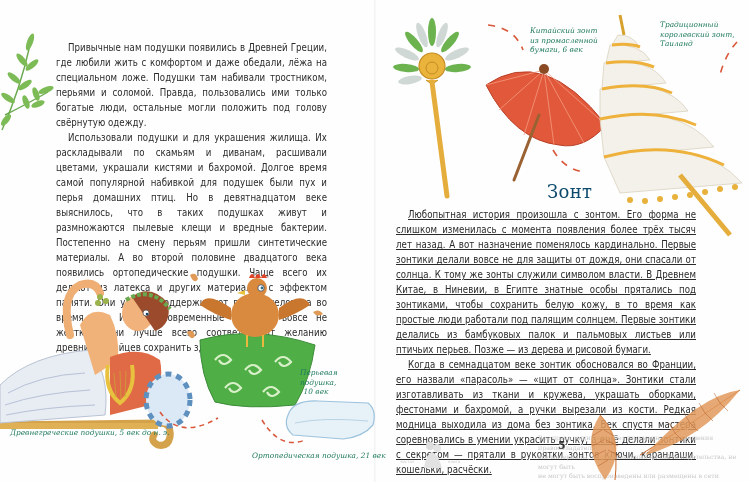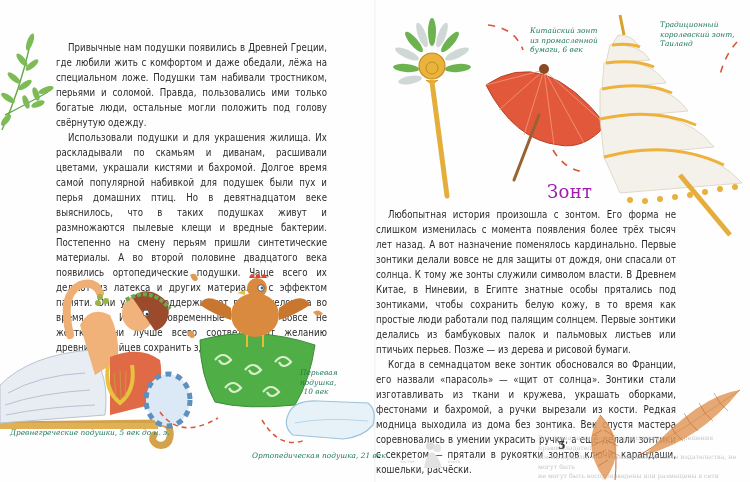--- a/index.html
+++ b/index.html
@@ -2,23 +2,23 @@
 <html><head>
 <meta charset="utf-8">
 <style>
   html, body { margin:0; padding:0; }
   body { width:750px; height:482px; background:#fff; position:relative; overflow:hidden; font-family:"DejaVu Sans", sans-serif; }
   .spread { position:absolute; left:0; top:0; width:750px; height:482px; background:#fefefe; }
   .gutter { position:absolute; left:374px; top:0; width:2px; height:482px; background:linear-gradient(90deg,#f2f2f2,#fafafa); }
   .body-text { position:absolute; font-family:"DejaVu Sans Condensed","DejaVu Sans", sans-serif; font-size:9.6px; line-height:15px; color:#2a2a2a; text-align:justify; letter-spacing:0.05px; }
   .body-text p { margin:0; text-indent:12px; }
   .left-text { left:56px; top:40px; width:271px; }
-  .right-text { left:376px; top:207px; width:300px; }
+  .right-text { left:396px; top:207px; width:300px;text-decoration:underline; }
   .caption { position:absolute; font-family:"DejaVu Serif", serif; font-style:italic; font-size:7.4px; line-height:9.6px; color:#1f7a5e; white-space:pre-line; }
-  .heading { position:absolute; left:547px; top:181px; font-family:"DejaVu Serif", serif; font-size:18px; color:#a21caf; letter-spacing:0.3px; }
+  .heading { position:absolute; left:547px; top:181px; font-family:"DejaVu Serif", serif; font-size:18px; color:#0c4a6e; letter-spacing:0.3px; }
   .page-num { position:absolute; left:558px; top:439px; font-family:"DejaVu Serif", serif; font-weight:bold; font-size:11px; color:#333; }
   .watermark { position:absolute; left:538px; top:433px; width:200px; font-family:"DejaVu Serif", serif; font-size:6.3px; line-height:9.6px; color:#c8c8c8; white-space:pre-line; }
   .logo-wm { position:absolute; left:400px; top:438px; width:66px; height:36px; }
   .logo-wm .txt { position:absolute; top:21px; font-size:4px; color:#ccc; }
   svg { position:absolute; overflow:visible; }
 </style>
 </head>
 <body>
 
 <div class="spread">

